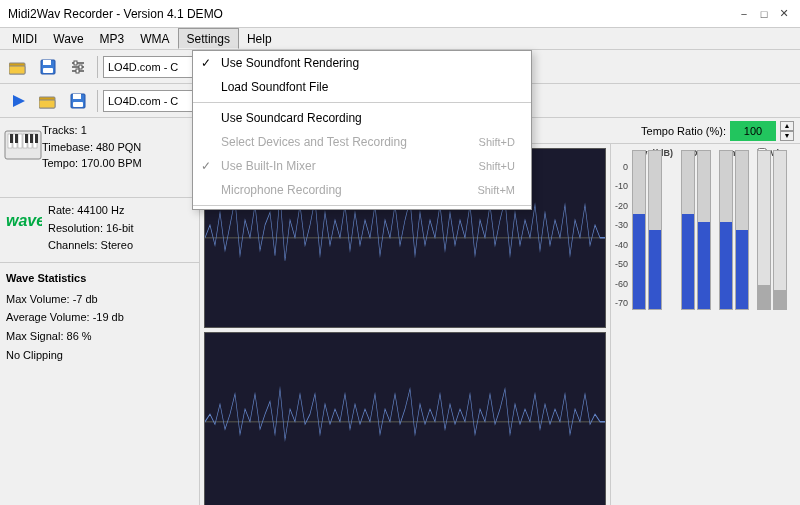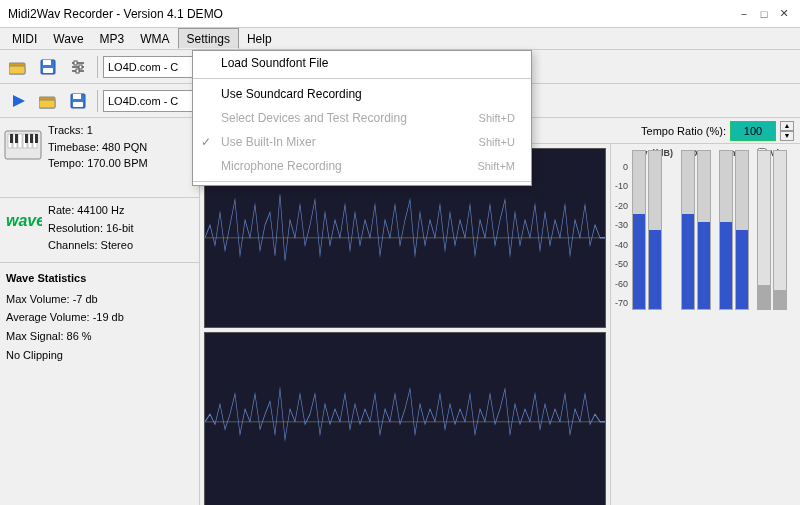--- a/index.html
+++ b/index.html
@@ -113,21 +113,20 @@
       border-right: 1px solid #ccc;
       display: flex;
       flex-direction: column;
     }
 
     
     .midi-section {
       border-bottom: 1px solid #ccc;
       padding: 4px;
       display: flex;
-      gap: 6px;
       align-items: flex-start;
       height: 80px;
     }
     .midi-icon {
       width: 38px;
       height: 38px;
       display: flex;
       align-items: center;
       justify-content: center;
       margin-top: 4px;
@@ -165,21 +164,21 @@
     .right-panel {
       flex: 1;
       display: flex;
       flex-direction: column;
     }
     .tempo-label { font-size: 11px; }
     .tempo-input {
       width: 46px;
       height: 20px;
       border: 1px solid #22c55e;
-      background: #14b8a6;
+      background: #22c55e;
       text-align: center;
       font-size: 11px;
     }
 
     
     .waveform-area {
       flex: 1;
       display: flex;
       position: relative;
     }
@@ -532,20 +531,24 @@
               <div class="bar-fill" style="height:12%;background:#aaa;"></div>
             </div>
           </div>
         </div>
       </div>
     </div>
   </div>
 </div>
 
 <div class="dropdown-overlay">
+  <div class="dropdown-item checked">
+    <span>Use Soundfont Rendering</span>
+    <span class="shortcut"></span>
+  </div>
   <div class="dropdown-item">
     <span>Load Soundfont File</span>
     <span class="shortcut"></span>
   </div>
   <div class="dropdown-sep"></div>
   <div class="dropdown-item">
     <span>Use Soundcard Recording</span>
     <span class="shortcut"></span>
   </div>
   <div class="dropdown-item disabled">

